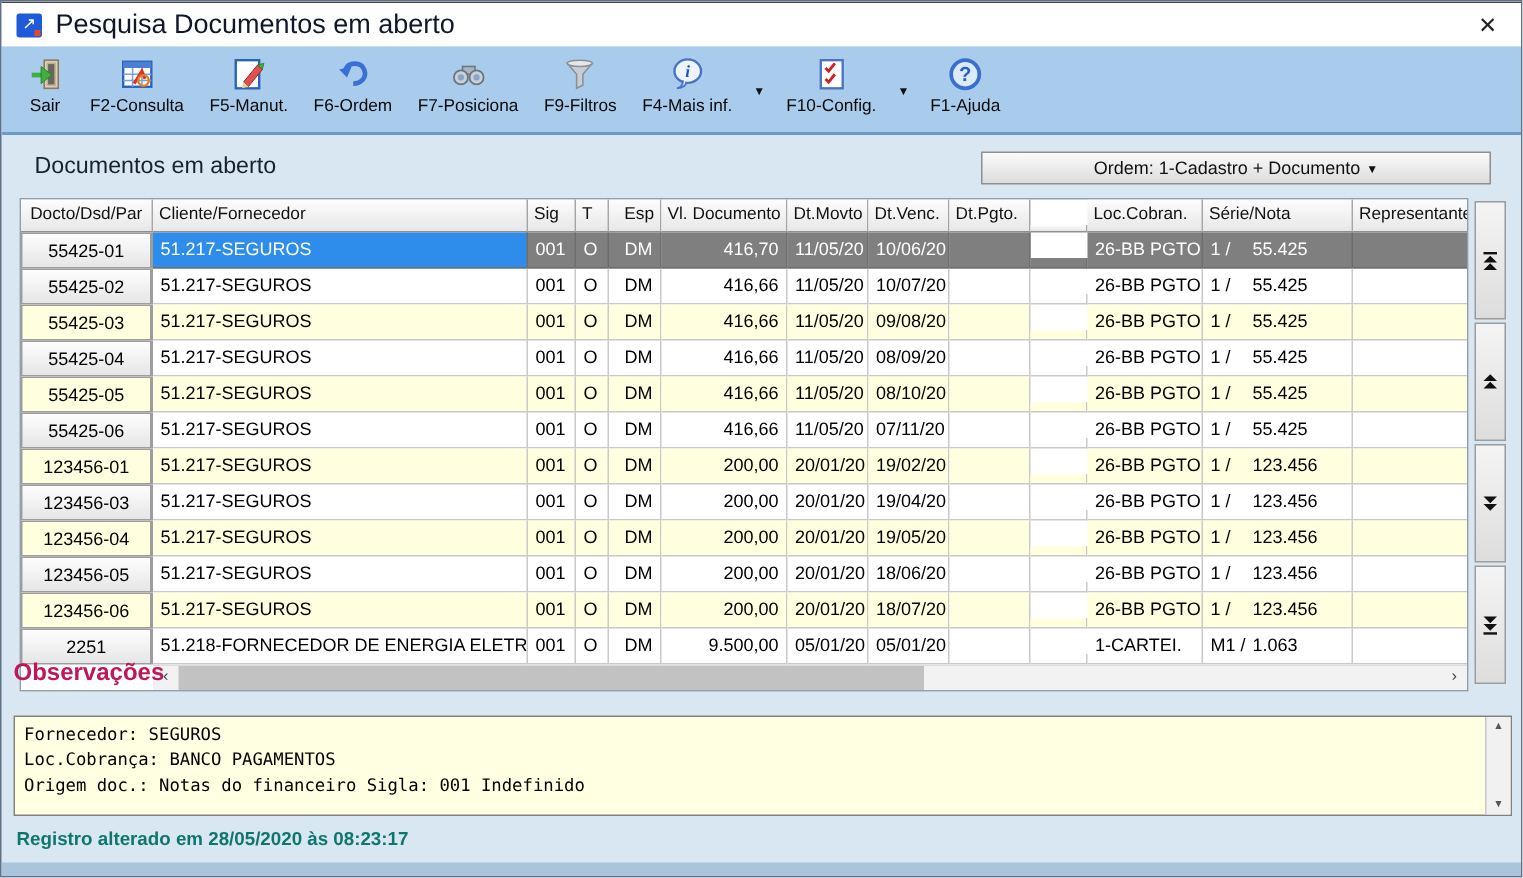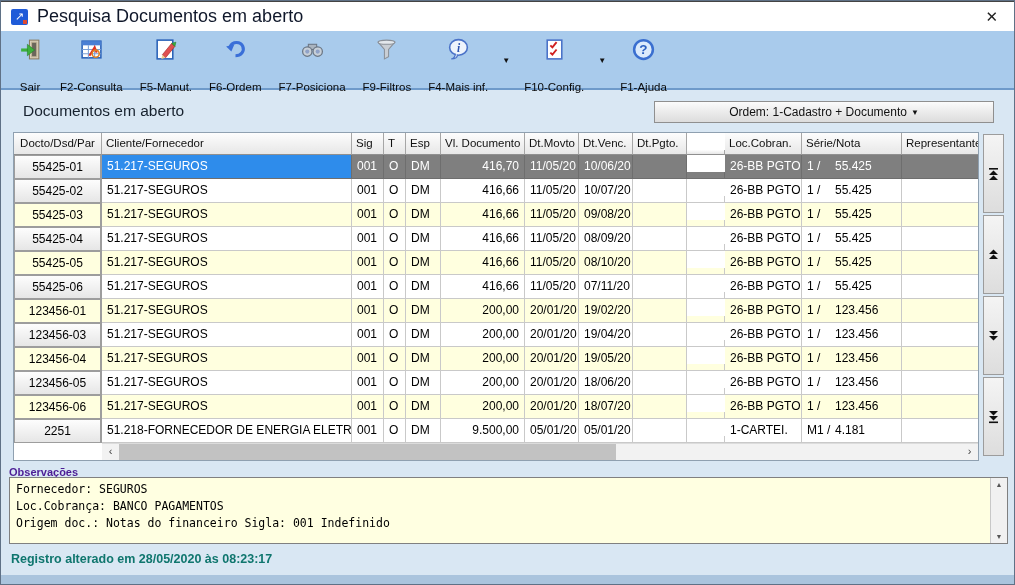--- a/index.html
+++ b/index.html
@@ -12,21 +12,21 @@
   .app-icon{width:17px;height:16px;background:#1f5bd8;border-radius:2px;color:#fff;
     font-size:11px;line-height:15px;text-align:center;margin-right:9px;position:relative;}
   .app-icon::after{content:"";position:absolute;right:1px;bottom:1px;width:4px;height:4px;background:#e04b30;}
   .title{font-size:18px;color:#0f172a;}
   .close{margin-left:auto;font-size:15px;color:#222;cursor:default;padding:0 6px;}
   
   .toolbar{position:absolute;left:0;top:30px;right:0;height:59px;background:#a9cbec;
     border-bottom:2px solid #6e9aca;display:flex;align-items:flex-start;padding:5px 0 0 16px;}
   .tbtn{display:flex;flex-direction:column;align-items:center;margin-right:17px;cursor:default;}
   .tbtn .ticon{width:26px;height:26px;display:flex;align-items:center;justify-content:center;}
-  .tbtn .tlabel{font-size:11.5px;color:#0a0a0a;margin-top:19px;white-space:nowrap;}
+  .tbtn .tlabel{font-size:11.5px;color:#0a0a0a;margin-top:3px;white-space:nowrap;}
   .tdrop{font-size:8px;color:#111;align-self:flex-start;margin:20px 14px 0 -3px;}
   
   .page-title{position:absolute;left:22px;top:101px;font-size:15.5px;color:#17222e;}
   .order-btn{position:absolute;left:653px;top:100px;width:340px;height:22px;
     background:linear-gradient(#fbfbfb,#dcdcdc);border:1px solid #8f8f8f;
     font-size:12px;color:#111;font-family:"Liberation Sans",sans-serif;
     display:flex;align-items:center;justify-content:center;gap:4px;cursor:default;}
   .order-btn .caret{font-size:8px;}
   
   .grid{position:absolute;left:12px;top:131px;width:966px;height:329px;
@@ -37,36 +37,36 @@
     border-bottom:1px solid #8f8f8f;font-size:11.5px;color:#111;line-height:21px;
     padding:0 4px;white-space:nowrap;overflow:hidden;}
   .dc{border-right:1px solid #c9c9c9;border-bottom:1px solid #c9c9c9;font-size:12px;
     color:#000;line-height:23px;padding:0 5px;white-space:nowrap;overflow:hidden;}
   .btncell{background:linear-gradient(#fdfdfd,#e6e6e6);border:1px solid #9d9d9d;
     border-right:2px solid #9d9d9d;text-align:center;}
   .yellow .dc{background:#ffffdf;}
   .selected .dc{background:#7f7f7f;color:#fff;border-color:#6e6e6e;}
   .selected .dc.cliente-sel{background:#2e8ceb;color:#fff;}
   .selected .btncell{background:linear-gradient(#fdfdfd,#e6e6e6);color:#000;border-color:#9d9d9d;}
-  .c0{width:88px;}.c1{width:250px;}.c2{width:32px;}.c3{width:22px;}.c4{width:35px;}
+  .c0{width:88px;}.c1{width:250px;}.c2{width:32px;}.c3{width:22px;}.c4{width:35px;text-align:right;}
   .c5{width:84px;text-align:right;}.c6{width:54px;}.c7{width:54px;}.c8{width:54px;}
   .c9{width:38px;text-align:right;margin-top:17px;}.c10{width:77px;}.c11{width:100px;}.c12{width:76px;border-right:none;}
   .serie-part{display:inline-block;width:28px;}
   
   .hscroll{position:absolute;left:88px;bottom:0;width:876px;height:17px;background:#f2f2f2;
     display:flex;align-items:stretch;border-top:1px solid #dcdcdc;}
   .harrow{width:17px;font-size:11px;color:#444;text-align:center;line-height:15px;cursor:default;}
   .hthumb{width:497px;background:#c2c2c2;}
   
   .navcol{position:absolute;left:982px;top:133px;width:21px;height:322px;
     display:flex;flex-direction:column;gap:2px;}
   .navbtn{flex:1;background:linear-gradient(#f4f4f4,#dddddd);border:1px solid #9c9c9c;
     display:flex;align-items:center;justify-content:center;cursor:default;}
   
-  .obs-label{position:absolute;left:8px;top:465px;font-size:11px;font-weight:bold;color:#4c1d95;}
+  .obs-label{position:absolute;left:8px;top:439px;font-size:16px;font-weight:bold;color:#be185d;}
   .obs-box{position:absolute;left:8px;top:476px;width:999px;height:67px;background:#ffffe1;
     border:1px solid #808080;display:flex;}
   .obs-text{flex:1;padding:3px 6px;font-family:"DejaVu Sans Mono",monospace;font-size:11.5px;
     line-height:17px;color:#000;white-space:pre;overflow:hidden;}
   .vscroll{width:17px;background:#f1f1f1;border-left:1px solid #c8c8c8;display:flex;
     flex-direction:column;justify-content:space-between;align-items:center;}
   .varrow{font-size:7px;color:#555;padding:3px 0;cursor:default;}
   
   .status{position:absolute;left:10px;top:551px;font-size:12.5px;font-weight:bold;color:#0f766e;}
   .bottom-strip{position:absolute;left:0;bottom:0;right:0;height:9px;background:#aac4dd;}
@@ -383,21 +383,21 @@
           <div class="dc c1">51.218-FORNECEDOR DE ENERGIA ELETRICA</div>
           <div class="dc c2">001</div>
           <div class="dc c3">O</div>
           <div class="dc c4">DM</div>
           <div class="dc c5">9.500,00</div>
           <div class="dc c6">05/01/20</div>
           <div class="dc c7">05/01/20</div>
           <div class="dc c8"></div>
           <div class="dc c9">145</div>
           <div class="dc c10">1-CARTEI.</div>
-          <div class="dc c11"><span class="serie-part">M1 /</span><span>4.181</span></div>
+          <div class="dc c11"><span class="serie-part">M1 /</span><span>1.063</span></div>
           <div class="dc c12"></div>
         </div>
       </div>
     <div class="hscroll">
       <span class="harrow">‹</span>
       <span class="hthumb"></span>
       <span style="flex:1"></span>
       <span class="harrow">›</span>
     </div>
   </div>

